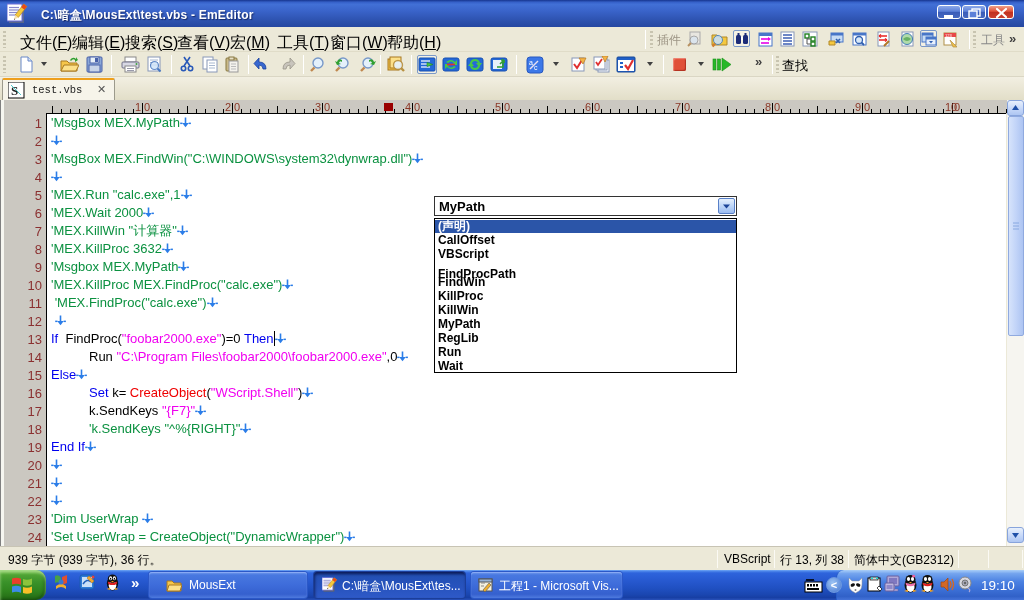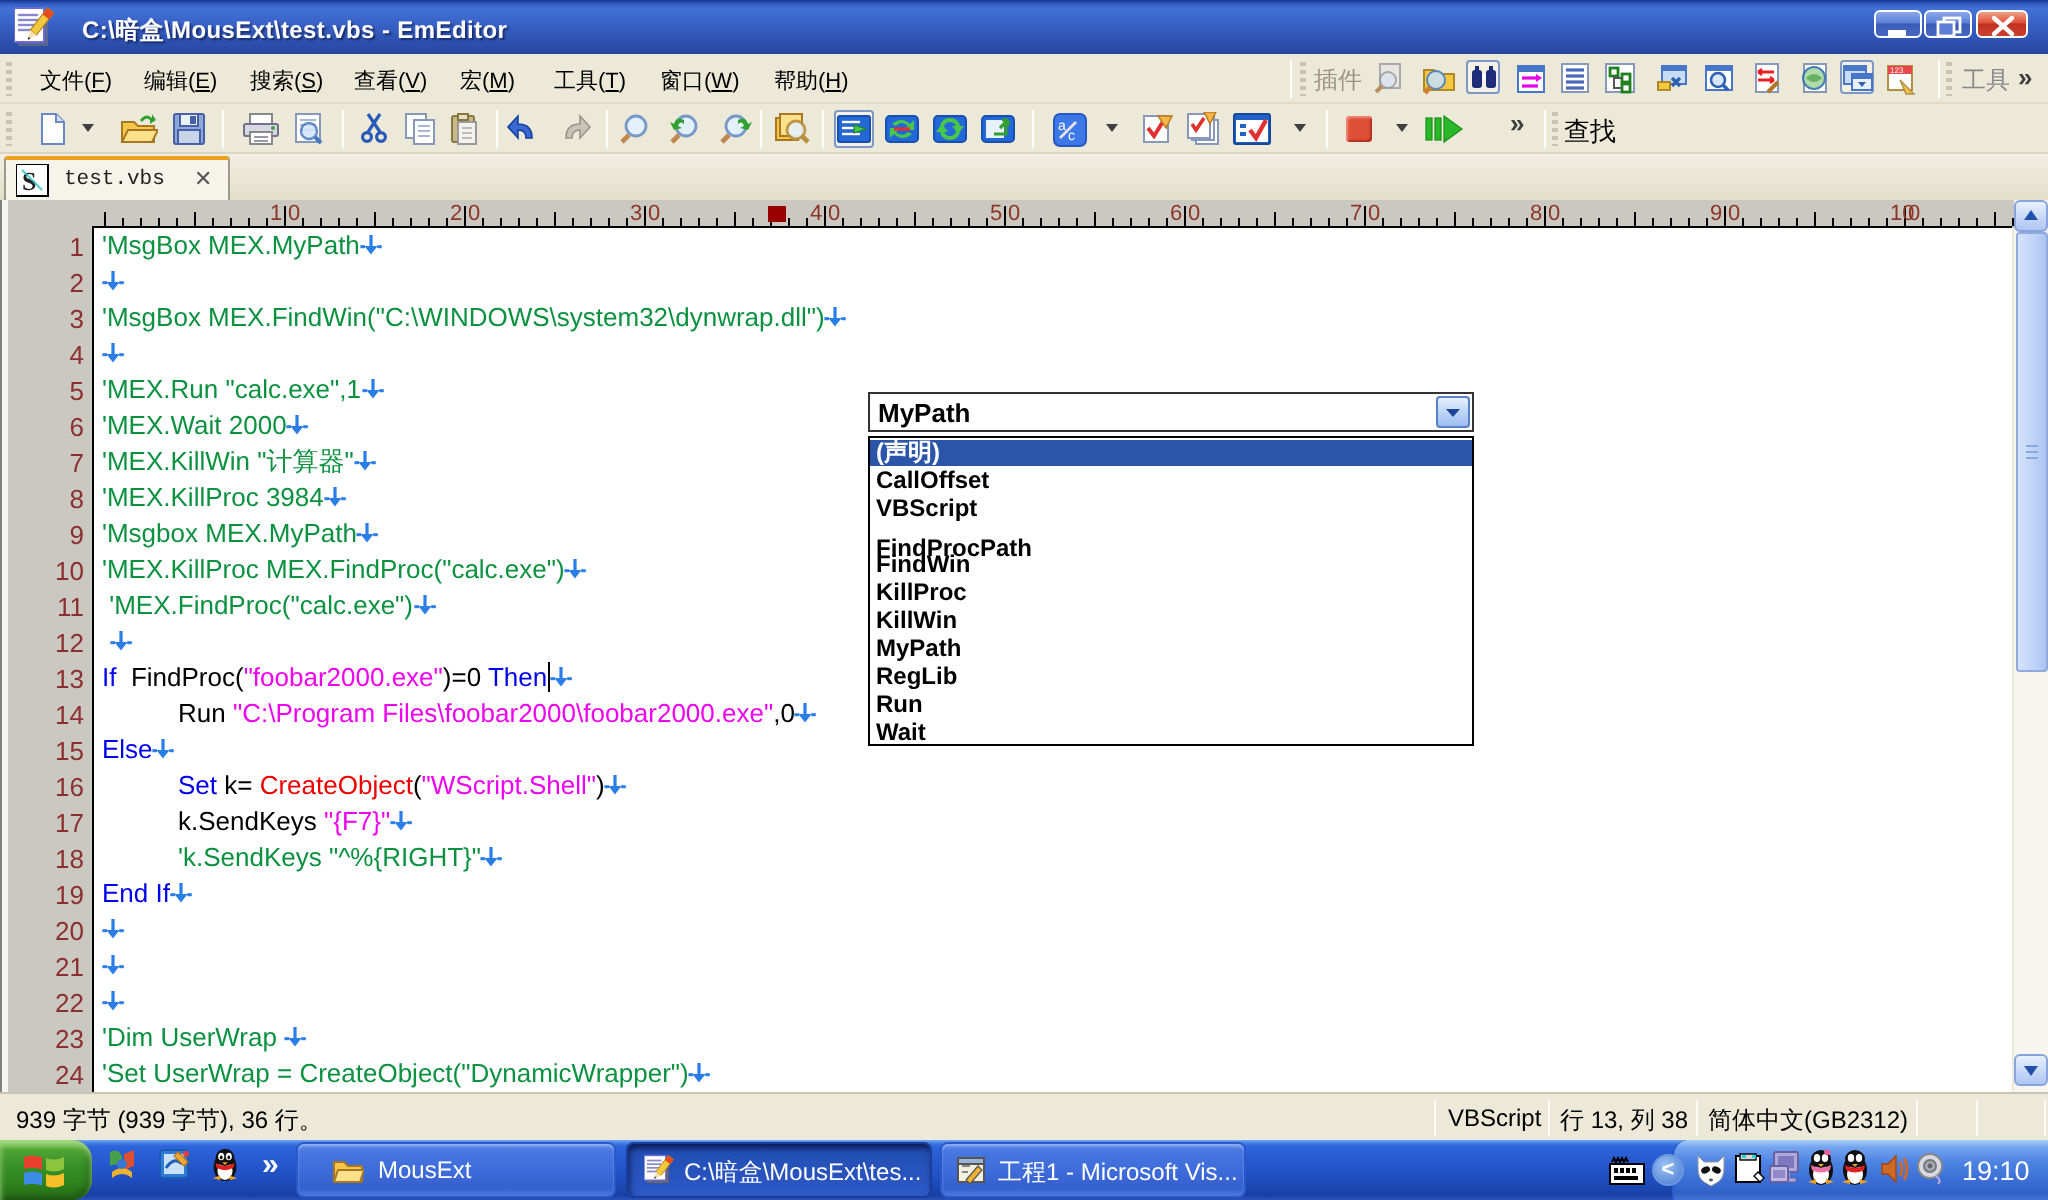--- a/index.html
+++ b/index.html
@@ -8,21 +8,21 @@
 
 #title{left:0;top:0;width:1024px;height:43px;background:linear-gradient(180deg,#16348E 0%,#3560C8 5%,#4270D6 10%,#3A64CA 25%,#2C50AC 50%,#22439C 68%,#1B3A8E 82%,#142F7C 93%,#0F2668 100%)}
 #title .txt{left:41px;top:7px;color:#fff;font-size:12px;font-weight:bold;text-shadow:1px 1px 1px rgba(0,0,30,.5);letter-spacing:.2px}
 .wbtn{top:5px;width:24px;height:14px;border-radius:3px;border:1px solid #fff}
 .wbtn svg{position:absolute;left:0;top:0}
 #btnmin{left:937px;background:linear-gradient(180deg,#8CA8E8 0%,#5C80D8 45%,#3A5CB8 50%,#4668C0 100%)}
 #btnmax{left:962px;background:linear-gradient(180deg,#8CA8E8 0%,#5C80D8 45%,#3A5CB8 50%,#4668C0 100%)}
 #btncls{left:988px;width:26px;background:linear-gradient(180deg,#F0A088 0%,#E05038 45%,#C03020 50%,#CC4030 100%)}
 
 #menubar{left:0;top:27px;width:1024px;height:25px;background:#ECE9D8;border-bottom:1px solid #E0DCC8}
-.mitem{top:6px;font-size:11px;color:#000}
+.mitem{top:6px;font-size:16px;color:#000}
 .grip{top:4px;width:3px;height:17px;background:repeating-linear-gradient(180deg,#C8C4B0 0 2px,#ECE9D8 2px 4px)}
 .vsep{top:3px;width:1px;height:19px;background:#C8C4B4;border-right:1px solid #fff}
 .tlabel{font-size:12px;color:#9C9484}
 .ticon{top:4px;width:17px;height:17px}
 .ticon svg{position:absolute;left:0;top:0}
 .tpress{background:#F4F1E4;border:1px solid #7A98C8;border-radius:2px}
 
 #toolbar{left:0;top:52px;width:1024px;height:25px;background:#ECE9D8;border-bottom:1px solid #DAD6C4}
 .darr{top:10px;width:0;height:0;border-left:3px solid transparent;border-right:3px solid transparent;border-top:4px solid #404040}
 .chev{font-size:13px;font-weight:bold;color:#404040}
@@ -653,21 +653,21 @@
             <path d="M2.2 7 L8.8 7 L5.5 11.2 Z" fill="#2B7DE8"></path>
             <rect x="0.2" y="6.6" width="2.3" height="1.5" fill="#2B7DE8"></rect>
             <rect x="8.6" y="6.6" width="2.3" height="1.5" fill="#2B7DE8"></rect>
           </svg></span></div>
 <div class="cl" style="top:108px"><span class="c">'MEX.KillWin "计算器"</span><span class="nl"><svg width="11" height="13" viewBox="0 0 11 13">
             <rect x="4.7" y="1.5" width="1.6" height="6" fill="#2B7DE8"></rect>
             <path d="M2.2 7 L8.8 7 L5.5 11.2 Z" fill="#2B7DE8"></path>
             <rect x="0.2" y="6.6" width="2.3" height="1.5" fill="#2B7DE8"></rect>
             <rect x="8.6" y="6.6" width="2.3" height="1.5" fill="#2B7DE8"></rect>
           </svg></span></div>
-<div class="cl" style="top:126px"><span class="c">'MEX.KillProc 3984</span><span class="nl"><svg width="11" height="13" viewBox="0 0 11 13">
+<div class="cl" style="top:126px"><span class="c">'MEX.KillProc 3632</span><span class="nl"><svg width="11" height="13" viewBox="0 0 11 13">
             <rect x="4.7" y="1.5" width="1.6" height="6" fill="#2B7DE8"></rect>
             <path d="M2.2 7 L8.8 7 L5.5 11.2 Z" fill="#2B7DE8"></path>
             <rect x="0.2" y="6.6" width="2.3" height="1.5" fill="#2B7DE8"></rect>
             <rect x="8.6" y="6.6" width="2.3" height="1.5" fill="#2B7DE8"></rect>
           </svg></span></div>
 <div class="cl" style="top:144px"><span class="c">'Msgbox MEX.MyPath</span><span class="nl"><svg width="11" height="13" viewBox="0 0 11 13">
             <rect x="4.7" y="1.5" width="1.6" height="6" fill="#2B7DE8"></rect>
             <path d="M2.2 7 L8.8 7 L5.5 11.2 Z" fill="#2B7DE8"></path>
             <rect x="0.2" y="6.6" width="2.3" height="1.5" fill="#2B7DE8"></rect>
             <rect x="8.6" y="6.6" width="2.3" height="1.5" fill="#2B7DE8"></rect>

